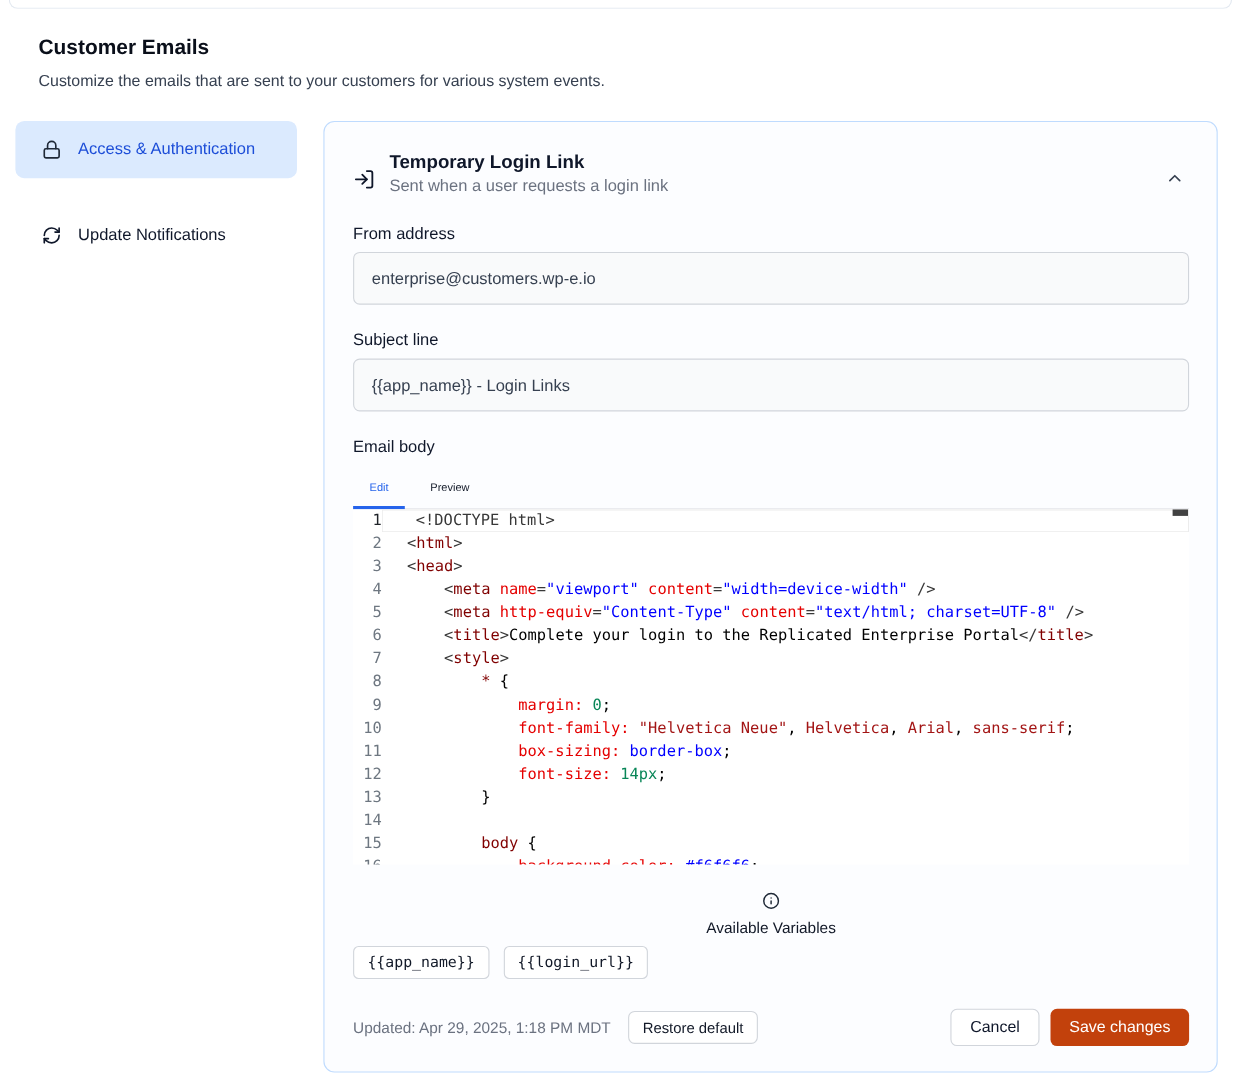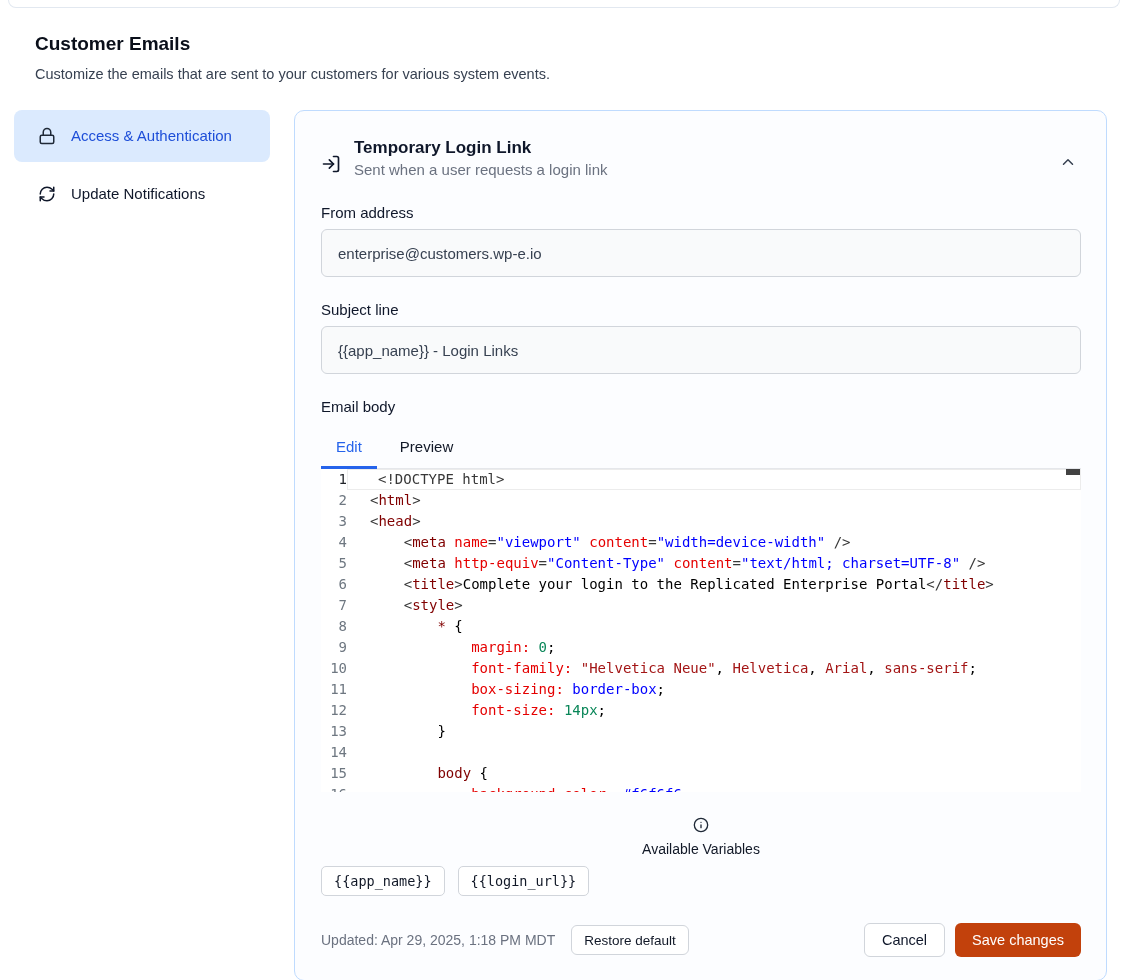--- a/index.html
+++ b/index.html
@@ -14,21 +14,21 @@
     height:8px; margin:0 8px;
     border:1px solid #e2e8f0; border-top:none;
     border-radius:0 0 10px 10px;
   }
   .page-header { margin:25px 35px 0; }
   .page-title { font-size:19px; font-weight:700; color:#0a0f1a; }
   .page-sub { margin-top:11px; font-size:14.5px; color:#374151; }
 
   .layout { display:flex; margin:28px 21px 0 14px; gap:24px; align-items:flex-start; }
 
-  .sidebar { width:256px; flex:0 0 256px; display:flex; flex-direction:column; gap:6px;text-align:center; }
+  .sidebar { width:256px; flex:0 0 256px; display:flex; flex-direction:column; gap:26px;text-align:center; }
   .side-item {
     display:flex; align-items:center; gap:15px;
     padding:14px 16px 14px 24px; border-radius:8px;
     font-size:15px; font-weight:500; line-height:1.6; cursor:pointer; color:#0f172a;
   }
   .side-item.active { background:#dbeafe; color:#1d4ed8; }
   .side-item .icon { flex:0 0 auto; display:flex; }
 
   .card {
     flex:1; min-height:848px;
@@ -45,21 +45,21 @@
   .field-label { display:block; margin-top:24px; font-size:15px; color:#0f172a; }
   .field-label.first { margin-top:26px; }
   .text-input {
     margin-top:8px; width:100%; height:48px;
     background:#f9fafb; border:1px solid #d1d5db; border-radius:6px;
     padding:16px 16px; font-size:15px; color:#374151;
     font-family:"Liberation Sans", sans-serif;
   }
 
   .tabbar { display:flex; margin-top:13px; border-bottom:1px solid #e5e7eb; }
-  .tab { padding:10px 15px 13px; font-size:15px; color:#111827; cursor:pointer; position:relative; margin-right:8px;text-align:center; }
+  .tab { padding:10px 15px 13px; font-size:10px; color:#111827; cursor:pointer; position:relative; margin-right:8px;text-align:center; }
   .tab.active { color:#2563eb; font-weight:500; }
   .tab.active::after { content:""; position:absolute; left:0; right:0; bottom:-1px; height:3px; background:#2563eb; }
 
   .editor {
     height:323px; overflow:hidden; position:relative; background:#ffffff;
     font-family:"DejaVu Sans Mono","Liberation Mono",monospace;
     font-size:14px; line-height:21px;
   }
   .code-line { display:flex; white-space:pre; }
   .line-num { flex:0 0 26px; text-align:right; color:#6e7781; }

